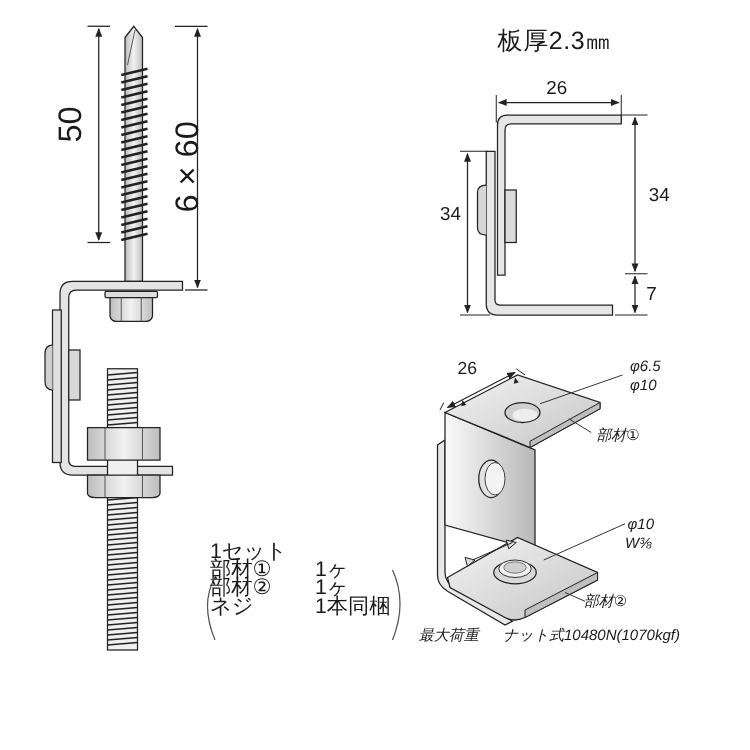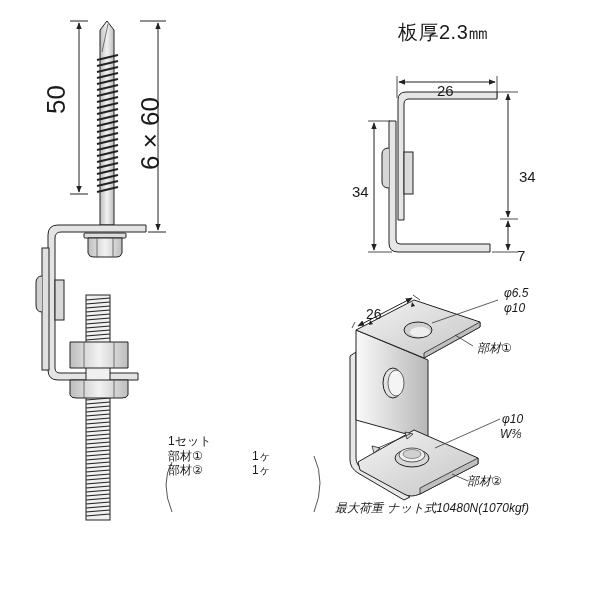--- a/index.html
+++ b/index.html
@@ -1,24 +1,24 @@
 <!DOCTYPE html>
 <html><head>
 <meta charset="utf-8">
 <style>
   html, body { margin: 0; padding: 0; background: #ffffff; }
   body { width: 600px; height: 600px; position: relative; overflow: hidden;
          font-family: "Liberation Sans", "DejaVu Sans", sans-serif; color: #1a1a1a; }
   svg.drawing { position: absolute; left: 0; top: 0; }
   .txt { position: absolute; white-space: nowrap; color: #1a1a1a; }
-  .dim-label { font-size: 15px; margin-top: 20px; }
+  .dim-label { font-size: 15px; }
   .big-dim { font-size: 26px; transform-origin: center center; }
   .title { font-size: 20px; letter-spacing: 0.5px; }
   .note { font-size: 12px; line-height: 14px; font-style: italic; }
-  .set-list { position: absolute; left: 168px; top: 434px; font-size: 12px; line-height: 14.5px; }
+  .set-list { position: absolute; left: 168px; top: 434px; font-size: 17px; line-height: 14.5px; }
   .set-row { display: flex; }
   .set-name { width: 84px; }
   .set-qty { width: 70px; }
 </style>
 </head>
 <body>
 
 <svg class="drawing" width="600" height="600" viewBox="0 0 600 600">
   <defs>
     <linearGradient id="metalV" x1="0" x2="1" y1="0" y2="0">
@@ -227,18 +227,22 @@
 <div class="set-list">
   <div>1セット</div>
   <div class="set-row">
     <span class="set-name">部材①</span>
     <span class="set-qty">1ヶ</span>
   </div>
   <div class="set-row">
     <span class="set-name">部材②</span>
     <span class="set-qty">1ヶ</span>
   </div>
+  <div class="set-row">
+    <span class="set-name">ネジ</span>
+    <span class="set-qty">1本同梱</span>
+  </div>
 </div>
 
 <div class="txt note" style="left:335px; top:501px; font-size:12px;">
   <span>最大荷重</span>
-  <span style="margin-left:1px;">ナット式10480N(1070kgf)</span>
+  <span style="margin-left:16px;">ナット式10480N(1070kgf)</span>
 </div>
 
 </body></html>

